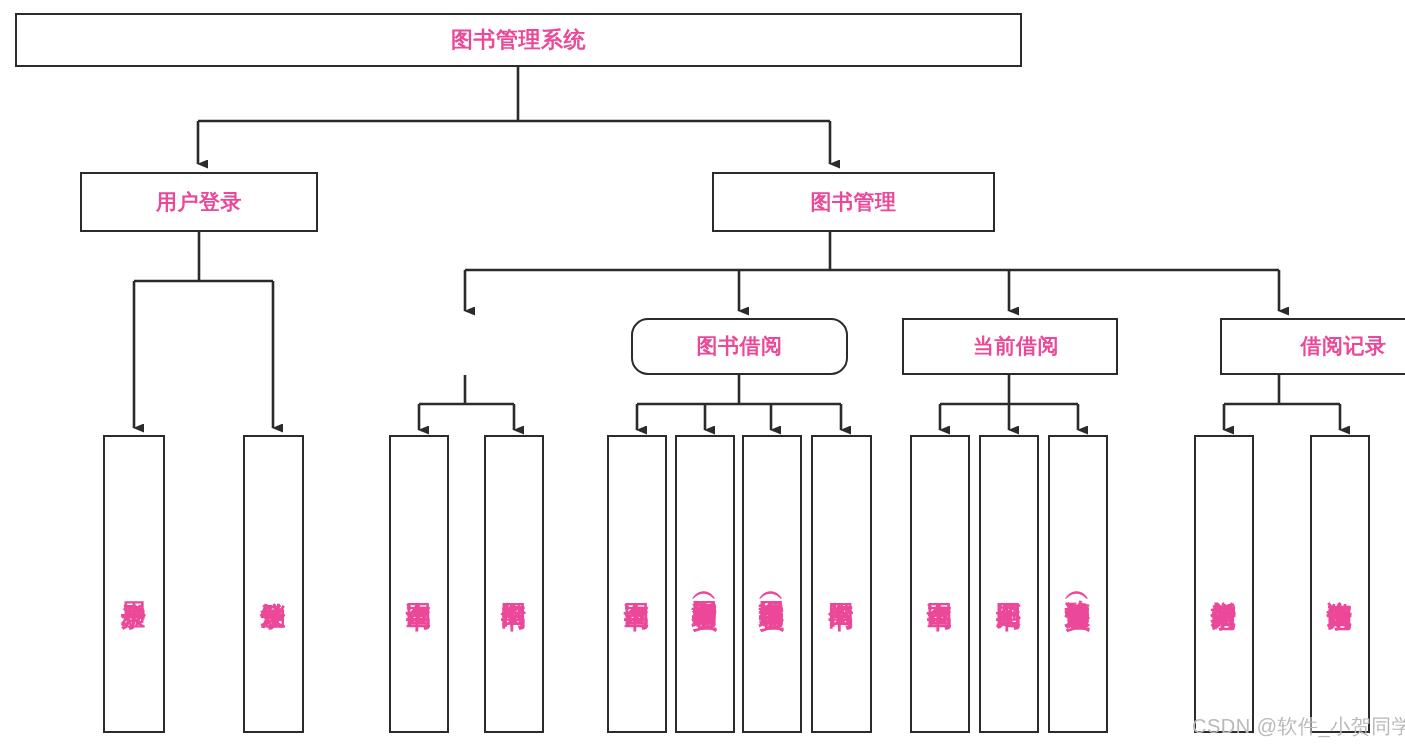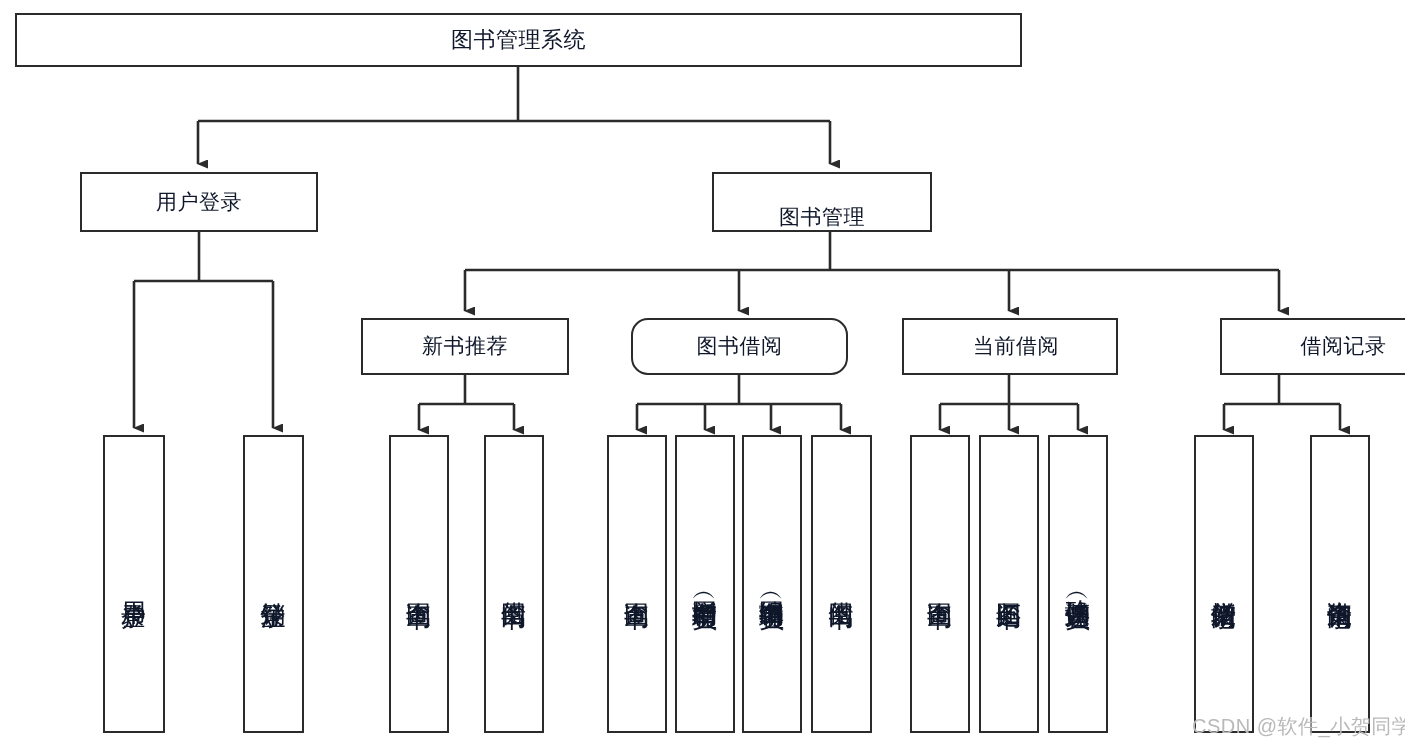--- a/index.html
+++ b/index.html
@@ -18,21 +18,22 @@
     overflow: hidden;
   }
   .node {
     position: absolute;
     box-sizing: border-box;
     border: 2.5px solid #2b2b2b;
     background: #ffffff;
     display: flex;
     align-items: center;
     justify-content: center;
-    color: #0f172a;
+    color: #ec4899;
+    font-weight: bold;
   }
   .node .label {
     display: block;
     text-align: center;
     line-height: 1.25;
     letter-spacing: 0.5px;
   }
   
   .node.horiz .label {
     writing-mode: horizontal-tb;
@@ -130,27 +131,24 @@
   </svg>
 
   <div class="node horiz root" style="left:15px; top:13px; width:1007px; height:54px;">
     <span class="label">图书管理系统</span>
   </div>
 
   <div class="node horiz" style="left:80px; top:172px; width:238px; height:60px;">
     <span class="label">用户登录</span>
   </div>
 
-  <div class="node horiz" style="left:712px; top:172px; width:220px; height:60px;align-items:flex-end;">
+  <div class="node horiz" style="left:712px; top:172px; width:283px; height:60px;">
     <span class="label">图书管理</span>
   </div>
 
-  <div class="node horiz" style="left:361px; top:318px; width:208px; height:57px;">
-    <span class="label">新书推荐</span>
-  </div>
 
   <div class="node horiz" style="left:631px; top:318px; width:217px; height:57px;border-radius:17px;">
     <span class="label">图书借阅</span>
   </div>
 
   <div class="node horiz" style="left:902px; top:318px; width:216px; height:57px;padding-left:12px;">
     <span class="label">当前借阅</span>
   </div>
 
   <div class="node horiz" style="left:1172px; top:318px; width:247px; height:57px;margin-left:48px;">

